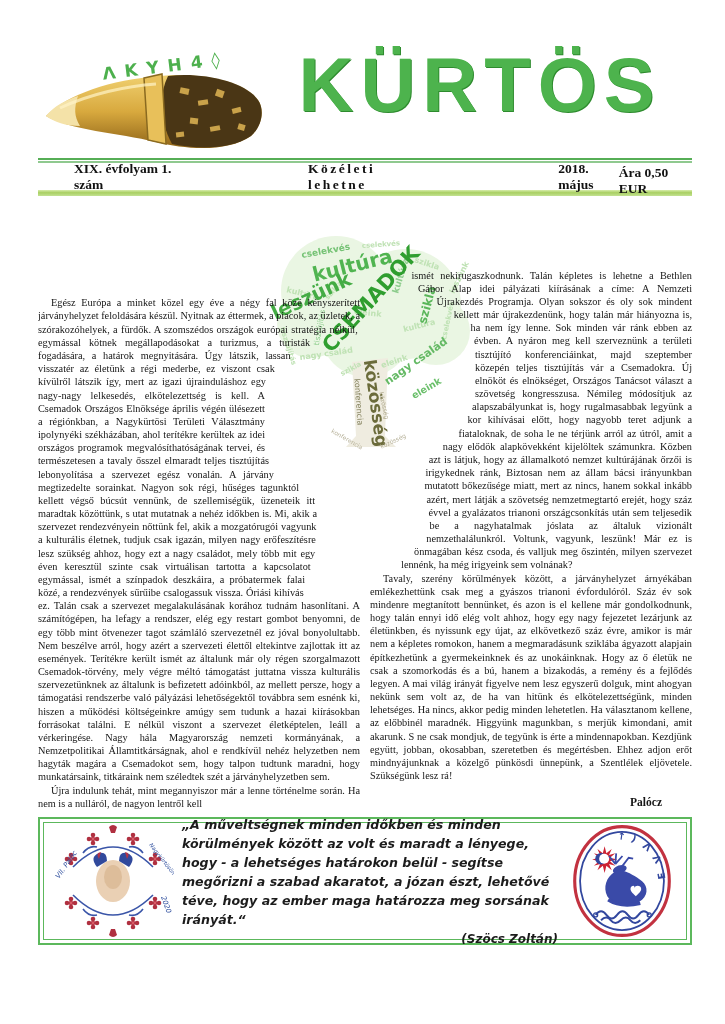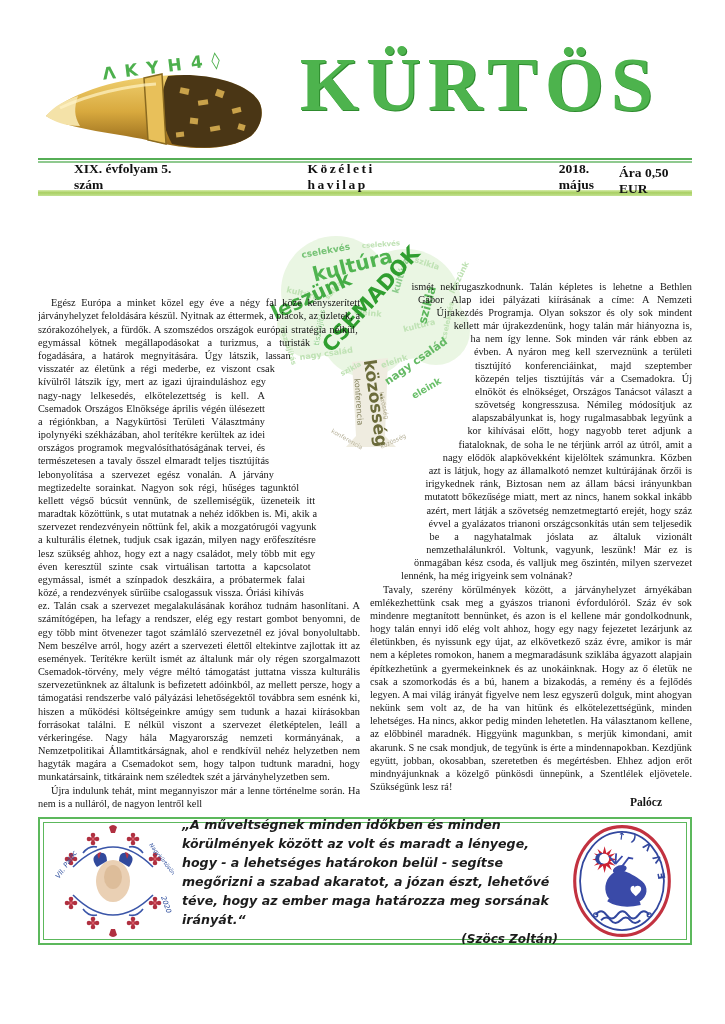--- a/index.html
+++ b/index.html
@@ -14,21 +14,21 @@
   .masthead { position:relative; height:128px; }
   .horn { position:absolute; left:2px; top:22px; }
   .runes {
     position:absolute; left:64px; top:26px;
     font-family:"DejaVu Sans", sans-serif; font-weight:bold;
     color:#4db04d; font-size:17px; letter-spacing:9px;
     transform:rotate(-7deg);
   }
   .title {
     position:absolute; right:2px; top:-4px; width:420px; text-align:center;
-    font-family:Liberation Serif, serif; font-weight:bold;
+    font-family:Liberation Sans, sans-serif; font-weight:bold;
     font-size:76px; letter-spacing:7px; color:#4db34d; line-height:1.55;
     text-shadow:1px 1px 0 #2e8b2e;
   }
   
   .double-rule { height:5px; border-top:2px solid #56ae56; border-bottom:2px solid #8fc98f; }
   .info-bar {
     display:flex; align-items:center; height:27px;
     font-weight:bold; font-size:13.5px; color:#111;
   }
   .info-issue { margin-left:36px; }
@@ -48,21 +48,21 @@
   .col { flex:1; font-size:10.3px; line-height:1.28; text-align:justify; }
   .col p { text-indent:13px; }
   .tree-spacer-left {
     float:right; width:95px; height:294px; shape-margin:5px;
     shape-outside:polygon(100% 0%,100% 100%,46% 100%,58% 91%,61% 70%,55% 64%,13% 57%,0% 44%,7% 30%,44% 20%,100% 15%);
   }
   .tree-spacer-right {
     float:left; width:105px; height:300px; shape-margin:5px;
     shape-outside:polygon(0% 0%,55% 13%,92% 23%,100% 36%,86% 50%,52% 60%,45% 70%,52% 86%,28% 95%,0% 100%);
   }
-  .signature { text-align:right; padding-right:30px; font-weight:bold; font-size:11.5px; margin-top:2px; text-indent:0; }
+  .signature { text-align:right; padding-right:30px; font-weight:bold; font-size:11.5px; margin-top:13px; text-indent:0; }
   .wordcloud-tree { position:absolute; left:228px; top:40px; z-index:0; }
   .wordcloud-tree text { font-family:"DejaVu Sans", sans-serif; }
   
   .quote-box-outer { margin-top:7px; border:2px solid #5cb85c; padding:3px; }
   .quote-box {
     border:1px solid #5cb85c; height:118px;
     display:flex; align-items:center; gap:8px; padding:2px 8px;
   }
   .quote-center { flex:1; }
   .quote-text {
@@ -105,22 +105,22 @@
       <path d="M104,26 L122,22 L126,92 L108,88 Z" fill="#e8c05a" stroke="#8a6a20" stroke-width="1.5"></path>
       <path d="M6,64 C14,54 26,48 38,44 C34,56 34,64 40,74 C26,74 14,70 6,64 Z" fill="#f4e2a8"></path>
       <path d="M20,56 C50,42 86,34 116,32" stroke="#fff3c8" stroke-width="3" fill="none" opacity="0.7"></path>
     </svg>
     <div class="runes">ΛΚΥΗ4◊</div>
     <div class="title">KÜRTÖS</div>
   </div>
 
   <div class="double-rule"></div>
   <div class="info-bar">
-    <span class="info-issue">XIX. évfolyam 5. szám</span>
-    <span class="info-subtitle">Közéleti havilap</span>
+    <span class="info-issue">XIX. évfolyam 1. szám</span>
+    <span class="info-subtitle">Közéleti lehetne</span>
     <span class="info-date">2018. május</span>
     <span class="info-price">Ára 0,50 EUR</span>
   </div>
   <div class="thick-band"></div>
 
 
   <div class="article">
 
     <svg class="wordcloud-tree" width="208" height="215" viewBox="0 0 208 215">
       <g opacity="0.75" fill="#e4f3da">

